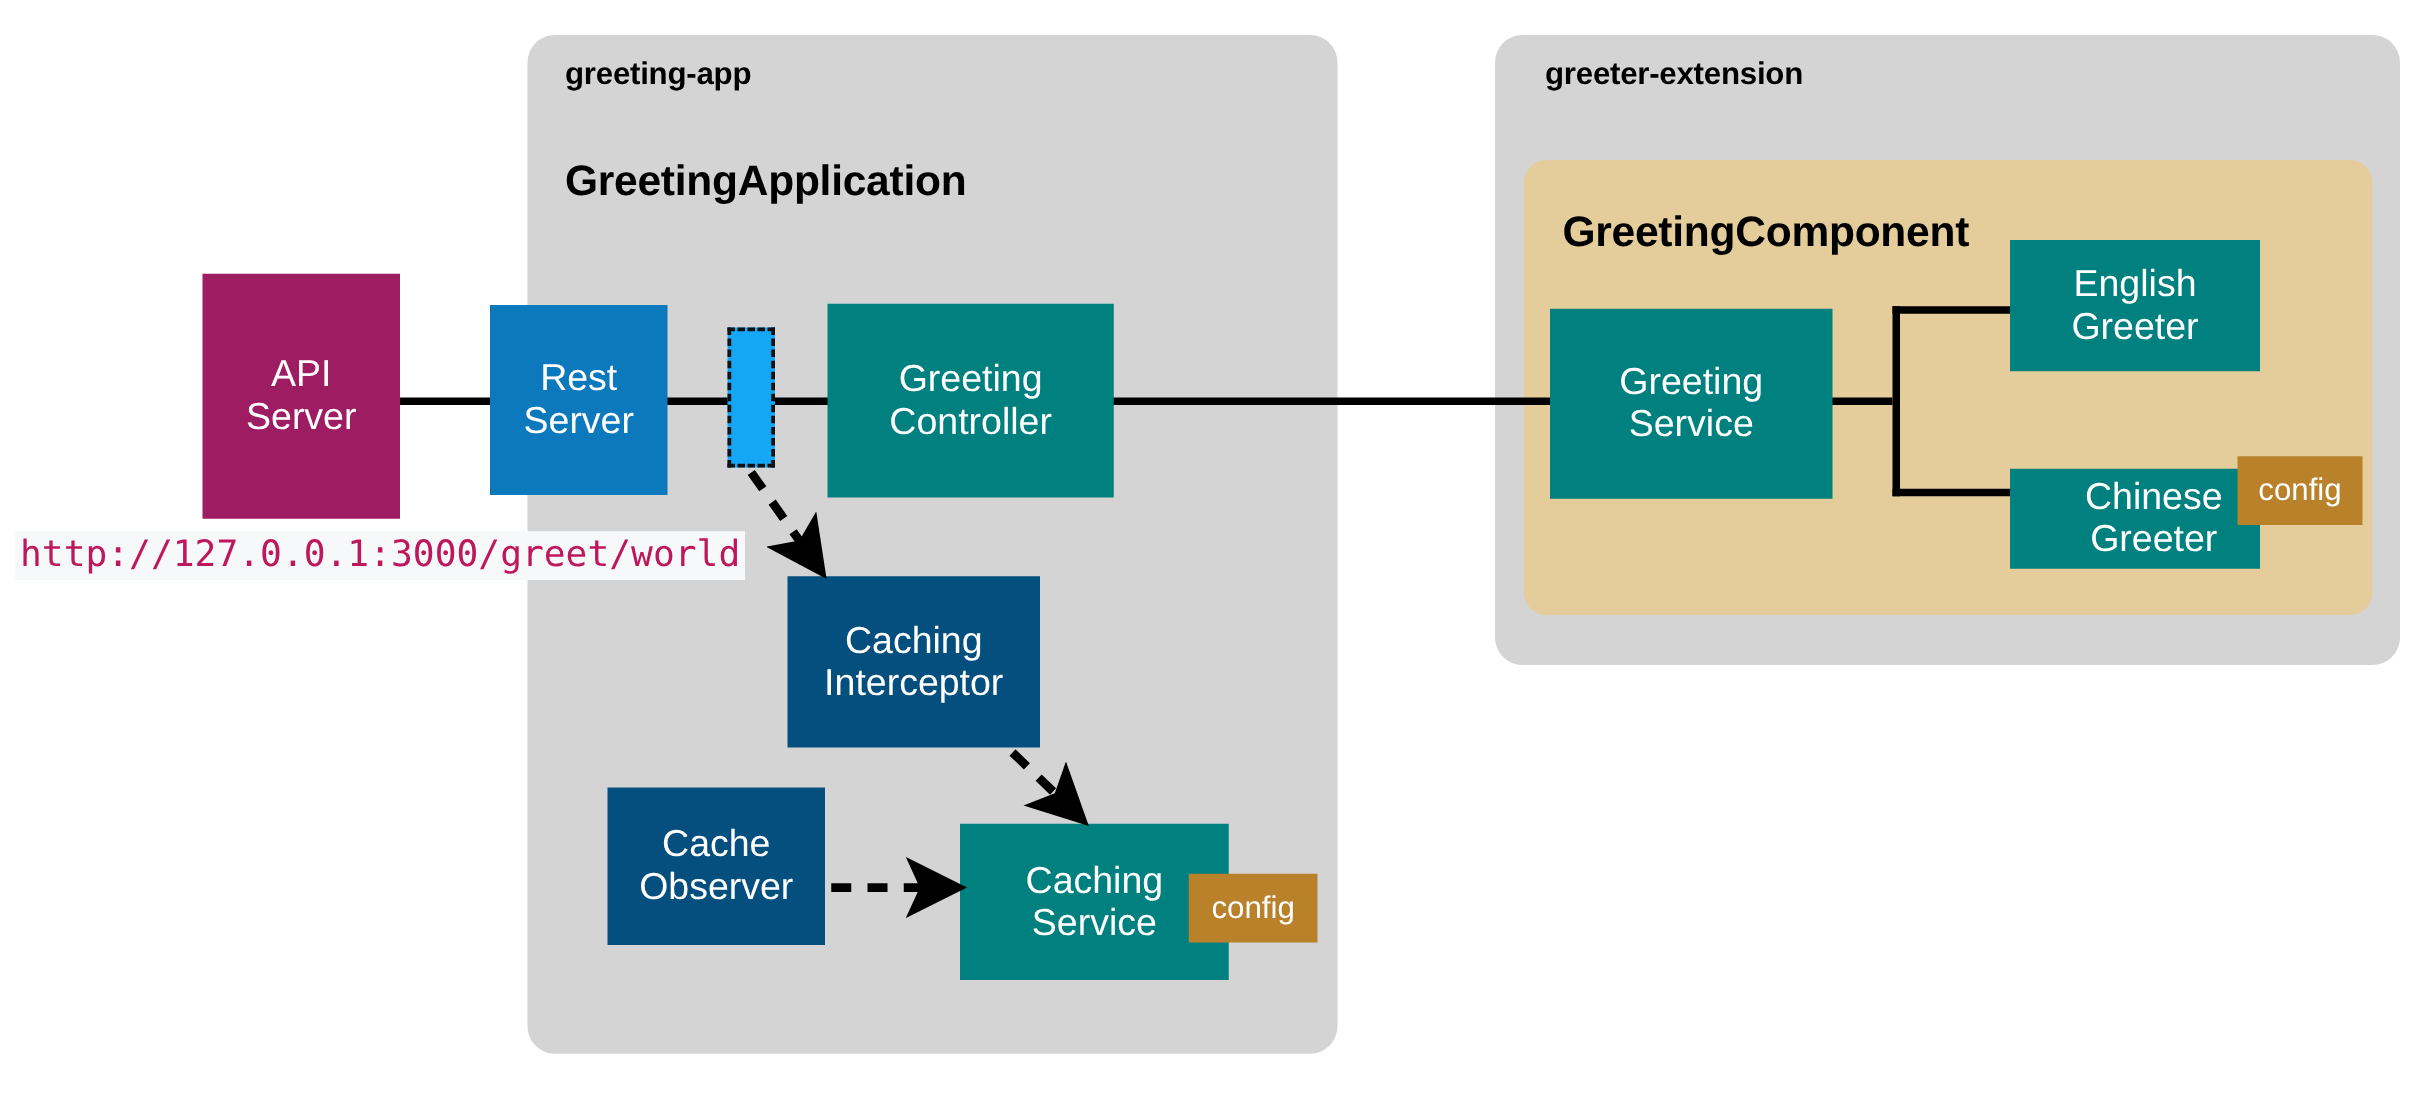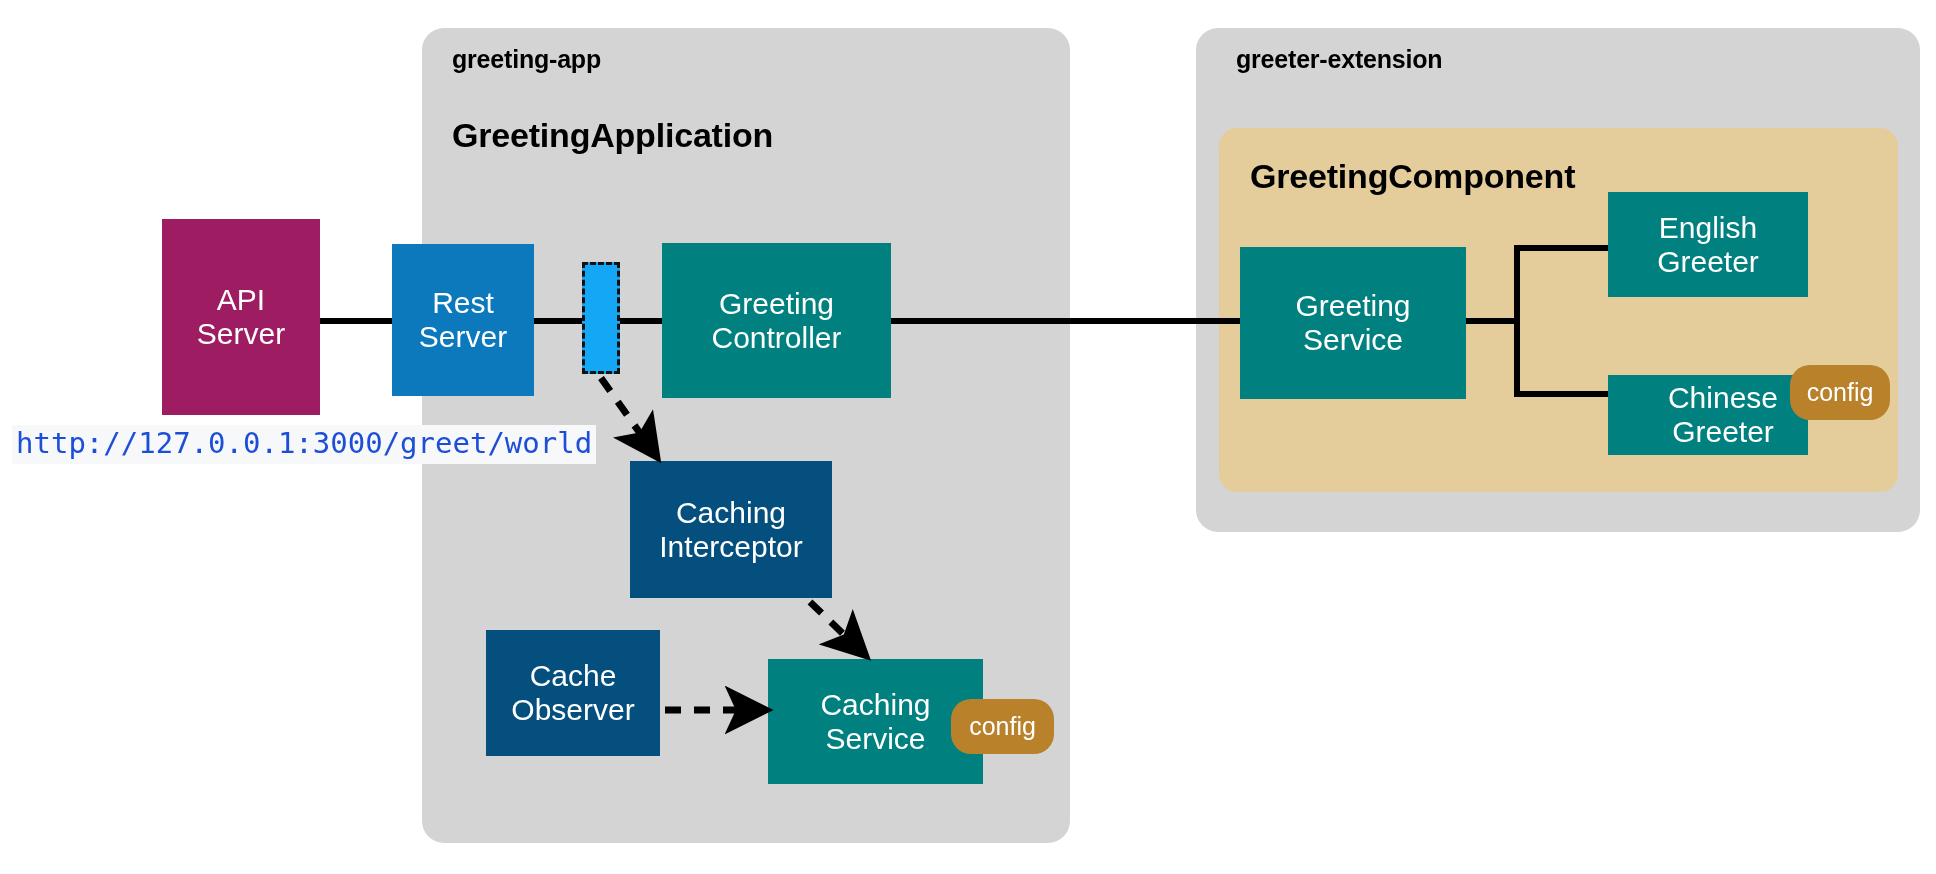--- a/index.html
+++ b/index.html
@@ -34,21 +34,21 @@
   }
 
   .group-label {
     position: absolute;
     font-weight: bold;
     color: #000000;
     white-space: nowrap;
     letter-spacing: -0.2px;
   }
   .group-label.sm { font-size: 25px; }
-  .group-label.lg { font-size: 34px; }
+  .group-label.lg { font-size: 34px; margin-top: 10px; }
 
   
   .node {
     display: flex;
     align-items: center;
     justify-content: center;
     text-align: center;
     color: #ffffff;
     line-height: 1.12;
     font-size: 30px;
@@ -68,32 +68,31 @@
 
   
   .badge {
     background: #b8812a;
     color: #ffffff;
     font-size: 25px;
     display: flex;
     align-items: center;
     justify-content: center;
     line-height: 1;
-    border-radius: 20px;
   }
 
   
   .line-h { background: #000000; height: 6px; }
   .line-v { background: #000000; width: 6px; }
 
   
   .url-caption {
     font-family: "DejaVu Sans Mono", "Liberation Mono", monospace;
     font-size: 29px;
-    color: #1d4ed8;
+    color: #be185d;
     background: #f7f8f9;
     padding: 2px 4px 4px 4px;
     white-space: nowrap;
     line-height: 1.15;
   }
 
   
   #arrows {
     position: absolute;
     left: 0; top: 0;

